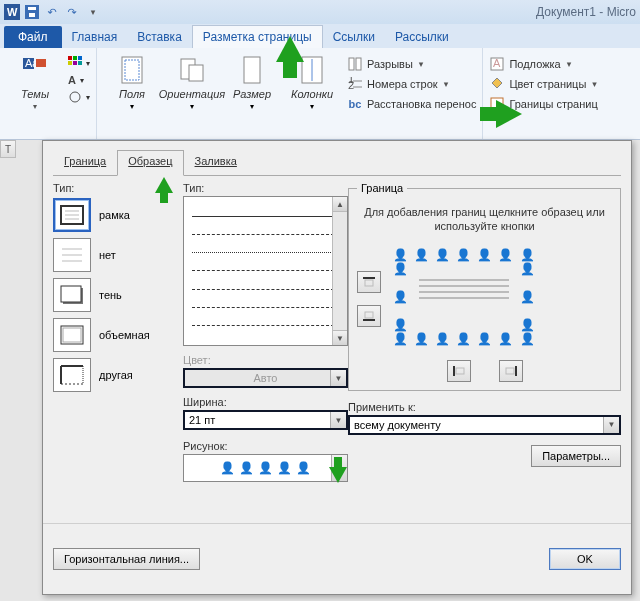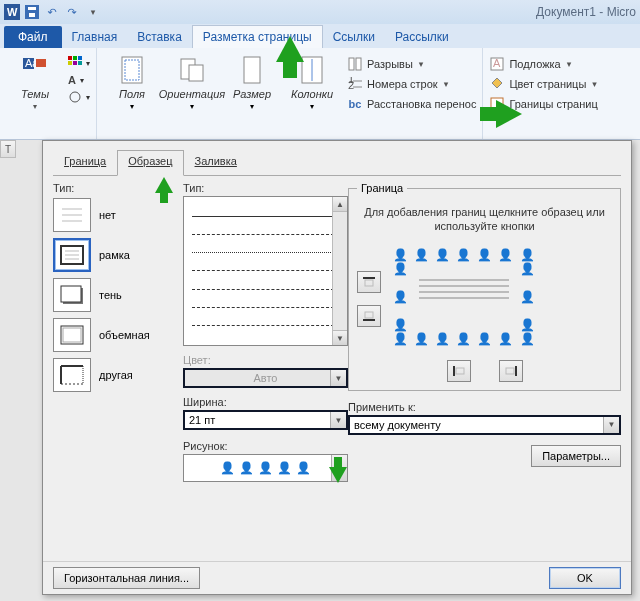--- a/index.html
+++ b/index.html
@@ -81,21 +81,21 @@
   .pv-inner .ln{height:2px;background:#bbb;}
   .pv-border-art { position:absolute; inset:4px; border: none; }
   .art-row{display:flex;justify-content:space-between;}
   .art-col{display:flex;flex-direction:column;justify-content:space-between;}
   .stick{font-size:12px;color:#b59000;}
   .pv-bottom-btns { display:flex; gap:28px; justify-content:center; margin-top:6px; }
 
   .apply-row { margin-top: 10px; }
   .apply-combo { width: 100%; }
 
-  .dlg-footer { display:flex; align-items:center; padding: 5px 10px; gap: 8px; border-top: 1px solid #cfcfcf; }
+  .dlg-footer { display:flex; align-items:center; padding: 24px 10px; gap: 8px; border-top: 1px solid #cfcfcf; }
   .btn { height: 22px; padding: 0 10px; border:1px solid #8a8a8a; background:linear-gradient(#f6f6f6,#dedede); font-size:11px; display:flex;align-items:center; }
   .btn.primary { border:1px solid #4c79c0; box-shadow: 0 0 0 1px #bcd3f0 inset; }
   .spacer { flex: 1; }
 
   .left-strip { position:absolute; left:0; top:140px; width:16px; height:18px; background:linear-gradient(#f4f4f4,#dedede); border:1px solid #bbb; font-size:10px; display:flex;align-items:center;justify-content:center; color:#555;}
 
   .small-green-arrow { width:0;height:0;border-left:9px solid transparent;border-right:9px solid transparent;border-bottom:16px solid #1fa01f;position:relative;display:inline-block;}
   .small-green-arrow::after{content:"";position:absolute;left:-4px;top:16px;width:8px;height:10px;background:#1fa01f;}
   .small-green-arrow.down{transform:rotate(180deg);}
 </style>
@@ -287,40 +287,40 @@
     </div>
     <div style="position:absolute; left:112px; top:36px;">
       <span class="small-green-arrow"></span>
     </div>
 
     <div class="dlg-content">
 
       <div class="col col-type">
         <div class="sect-label">Тип:</div>
         <div class="type-list">
-          <div class="type-item">
-            <div class="sw">
-                <svg width="26" height="22">
-                  <line x1="3" y1="5" x2="23" y2="5" stroke="#bbb"></line>
-                  <line x1="3" y1="11" x2="23" y2="11" stroke="#bbb"></line>
-                  <line x1="3" y1="17" x2="23" y2="17" stroke="#bbb"></line>
-                </svg>
-              </div>
-            <span class="tl">нет</span>
-          </div>
           <div class="type-item sel">
             <div class="sw">
                 <svg width="26" height="22">
                   <rect x="2" y="2" width="22" height="18" fill="none" stroke="#333" stroke-width="2"></rect>
                   <line x1="6" y1="7" x2="20" y2="7" stroke="#bbb"></line>
                   <line x1="6" y1="11" x2="20" y2="11" stroke="#bbb"></line>
                   <line x1="6" y1="15" x2="20" y2="15" stroke="#bbb"></line>
                 </svg>
               </div>
             <span class="tl">рамка</span>
+          </div>
+          <div class="type-item">
+            <div class="sw">
+                <svg width="26" height="22">
+                  <line x1="3" y1="5" x2="23" y2="5" stroke="#bbb"></line>
+                  <line x1="3" y1="11" x2="23" y2="11" stroke="#bbb"></line>
+                  <line x1="3" y1="17" x2="23" y2="17" stroke="#bbb"></line>
+                </svg>
+              </div>
+            <span class="tl">нет</span>
           </div>
           <div class="type-item">
             <div class="sw">
                 <svg width="26" height="22">
                   <rect x="4" y="4" width="20" height="16" fill="#777"></rect>
                   <rect x="2" y="2" width="20" height="16" fill="#fff" stroke="#333"></rect>
                 </svg>
               </div>
             <span class="tl">тень</span>
           </div>

